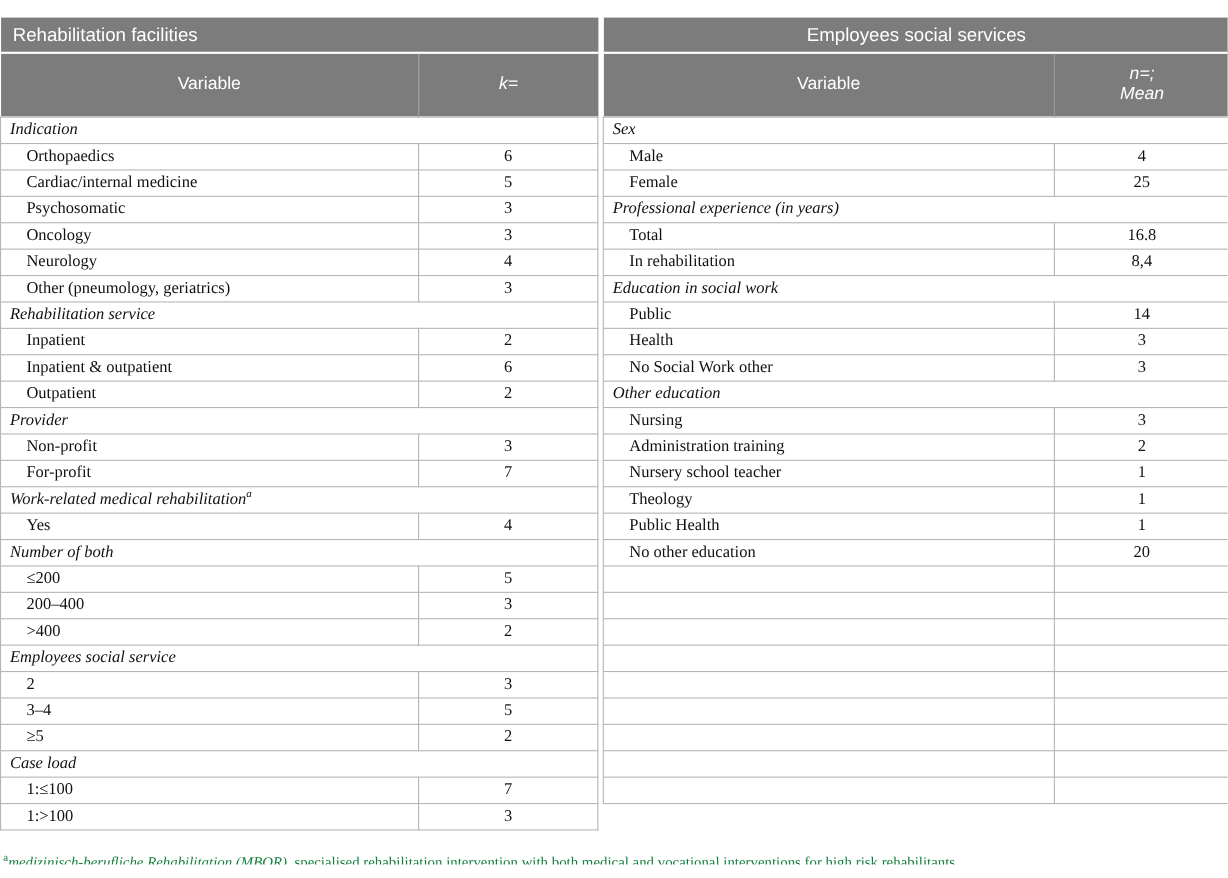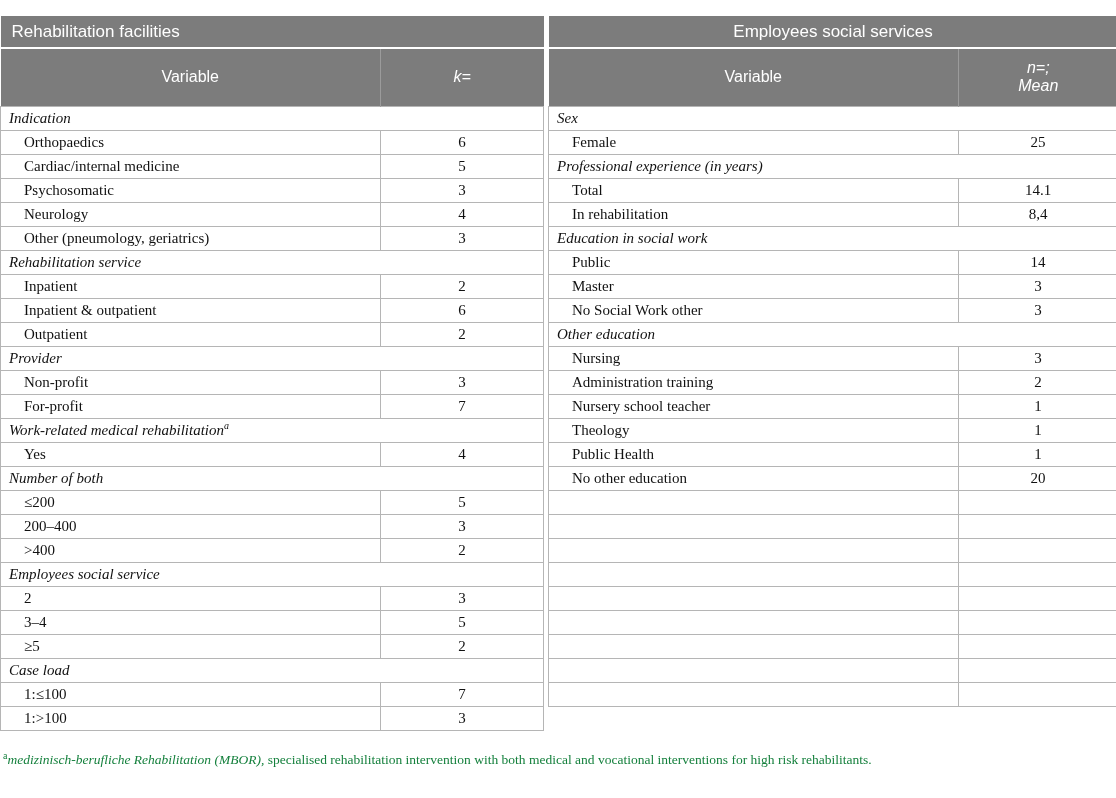--- a/index.html
+++ b/index.html
@@ -108,20 +108,24 @@
           </tr>
           <tr>
             <td class="var-cell">Cardiac/internal medicine</td>
             <td class="val-cell">5</td>
           </tr>
           <tr>
             <td class="var-cell">Psychosomatic</td>
             <td class="val-cell">3</td>
           </tr>
           <tr>
+            <td class="var-cell">Oncology</td>
+            <td class="val-cell">3</td>
+          </tr>
+          <tr>
             <td class="var-cell">Neurology</td>
             <td class="val-cell">4</td>
           </tr>
           <tr>
             <td class="var-cell">Other (pneumology, geriatrics)</td>
             <td class="val-cell">3</td>
           </tr>
           <tr>
             <td colspan="2" class="section-cell">Rehabilitation service</td>
           </tr>
@@ -211,43 +215,47 @@
         <tr class="colhead-row">
           <th>Variable</th>
           <th><span class="ital">n=;</span><br><span class="ital">Mean</span></th>
         </tr>
       </thead>
       <tbody id="right-body">
           <tr>
             <td colspan="2" class="section-cell">Sex</td>
           </tr>
           <tr>
+            <td class="var-cell">Male</td>
+            <td class="val-cell">4</td>
+          </tr>
+          <tr>
             <td class="var-cell">Female</td>
             <td class="val-cell">25</td>
           </tr>
           <tr>
             <td colspan="2" class="section-cell">Professional experience (in years)</td>
           </tr>
           <tr>
             <td class="var-cell">Total</td>
-            <td class="val-cell">14.1</td>
+            <td class="val-cell">16.8</td>
           </tr>
           <tr>
             <td class="var-cell">In rehabilitation</td>
             <td class="val-cell">8,4</td>
           </tr>
           <tr>
             <td colspan="2" class="section-cell">Education in social work</td>
           </tr>
           <tr>
             <td class="var-cell">Public</td>
             <td class="val-cell">14</td>
           </tr>
           <tr>
-            <td class="var-cell">Master</td>
+            <td class="var-cell">Health</td>
             <td class="val-cell">3</td>
           </tr>
           <tr>
             <td class="var-cell">No Social Work other</td>
             <td class="val-cell">3</td>
           </tr>
           <tr>
             <td colspan="2" class="section-cell">Other education</td>
           </tr>
           <tr>

